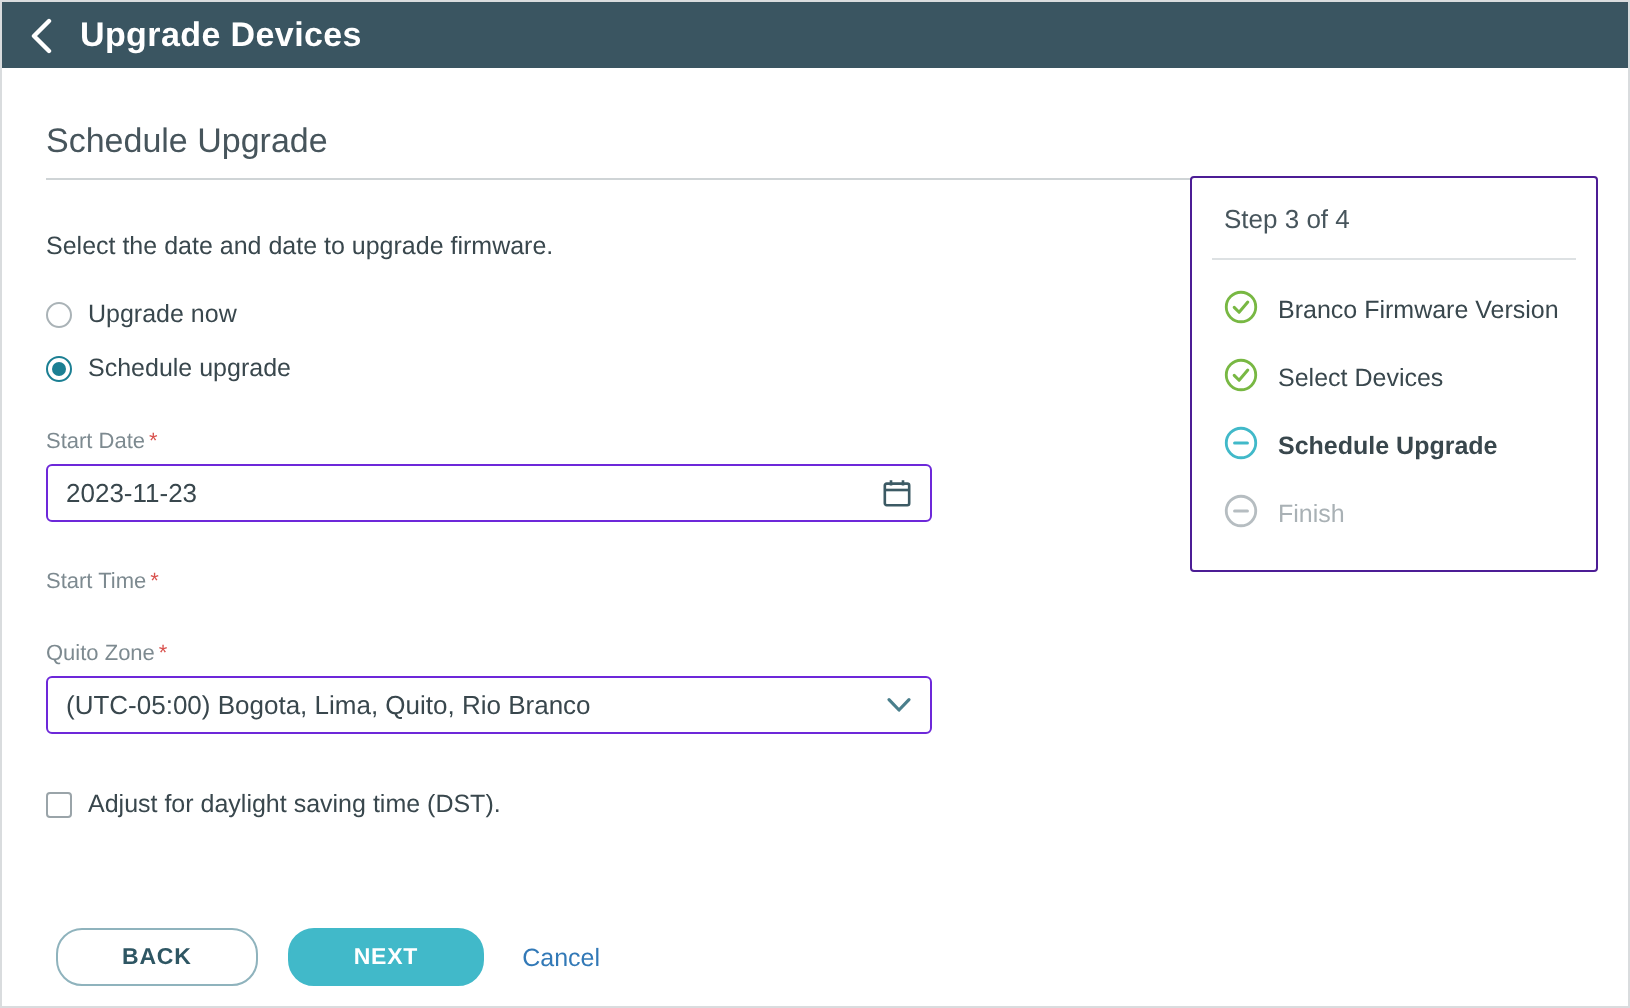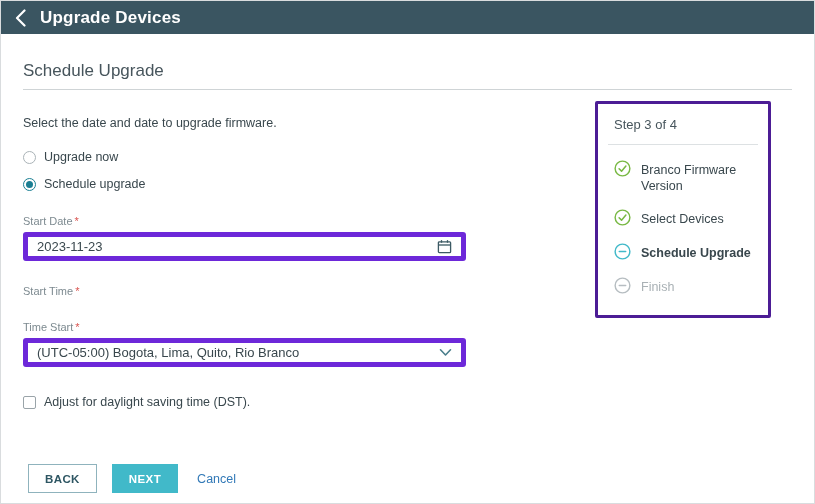--- a/index.html
+++ b/index.html
@@ -84,21 +84,21 @@
   
   .field { margin-top:24px; }
   .field-label {
     font-size:11px;
     color:#7d8a90;
   }
   .req { color:#d9534f; margin-left:2px; }
   .input-box {
     margin-top:5px;
     height:29px;
-    border:5px solid #6d28d9;
+    border:1px solid #6d28d9;
     border-radius:3px;
     background:#fff;
     display:flex;
     align-items:center;
     justify-content:space-between;
     padding:0 9px;
     font-size:13px;
     color:#39474d;
     cursor:text;
   }
@@ -115,23 +115,23 @@
   .checkbox-square {
     width:13px; height:13px;
     border:1px solid #9aa4a9;
     border-radius:2px;
     background:#fff;
     flex:0 0 auto;
   }
   
   .step-card {
     position:absolute;
-    left:594px; top:100px;
-    width:176px;
-    border:3px solid #4c1d95;
+    left:594px; top:87px;
+    width:204px;
+    border:1px solid #4c1d95;
     border-radius:2px;
     background:#fff;
     padding:0 0 18px 0;
   }
   .step-card-title {
     font-size:13px;
     color:#47555c;
     padding:13px 16px 12px 16px;
   }
   .step-card-rule {
@@ -148,25 +148,25 @@
   
   .footer {
     position:absolute;
     left:27px; bottom:10px;
     display:flex;
     align-items:center;
     gap:15px;
   }
   .btn {
     height:29px;
-    padding:0 16px;
+    padding:0 32px;
     font-size:11.5px;
     font-weight:700;
     letter-spacing:.4px;
-    border-radius:0;
+    border-radius:13px;
     cursor:pointer;
     display:flex;
     align-items:center;
     font-family:"Liberation Sans", sans-serif;
   }
   .btn-back {
     background:#fff;
     border:1px solid #8fb3bd;
     color:#2e5663;
   }
@@ -228,21 +228,21 @@
     </div>
 
     <div class="field">
       <div class="field-label">
         <span>Start Time</span><span class="req">*</span>
       </div>
     </div>
 
     <div class="field">
       <div class="field-label">
-        <span>Time Start</span><span class="req">*</span>
+        <span>Quito Zone</span><span class="req">*</span>
       </div>
       <div class="input-box">
         <span>(UTC-05:00) Bogota, Lima, Quito, Rio Branco</span>
         <span class="icon">
           <svg width="13" height="9" viewBox="0 0 13 9">
               <path d="M1.5 1.8 L6.5 7 L11.5 1.8" fill="none" stroke="#4a7f8c" stroke-width="1.6" stroke-linecap="round" stroke-linejoin="round"></path>
             </svg>
         </span>
       </div>
     </div>

